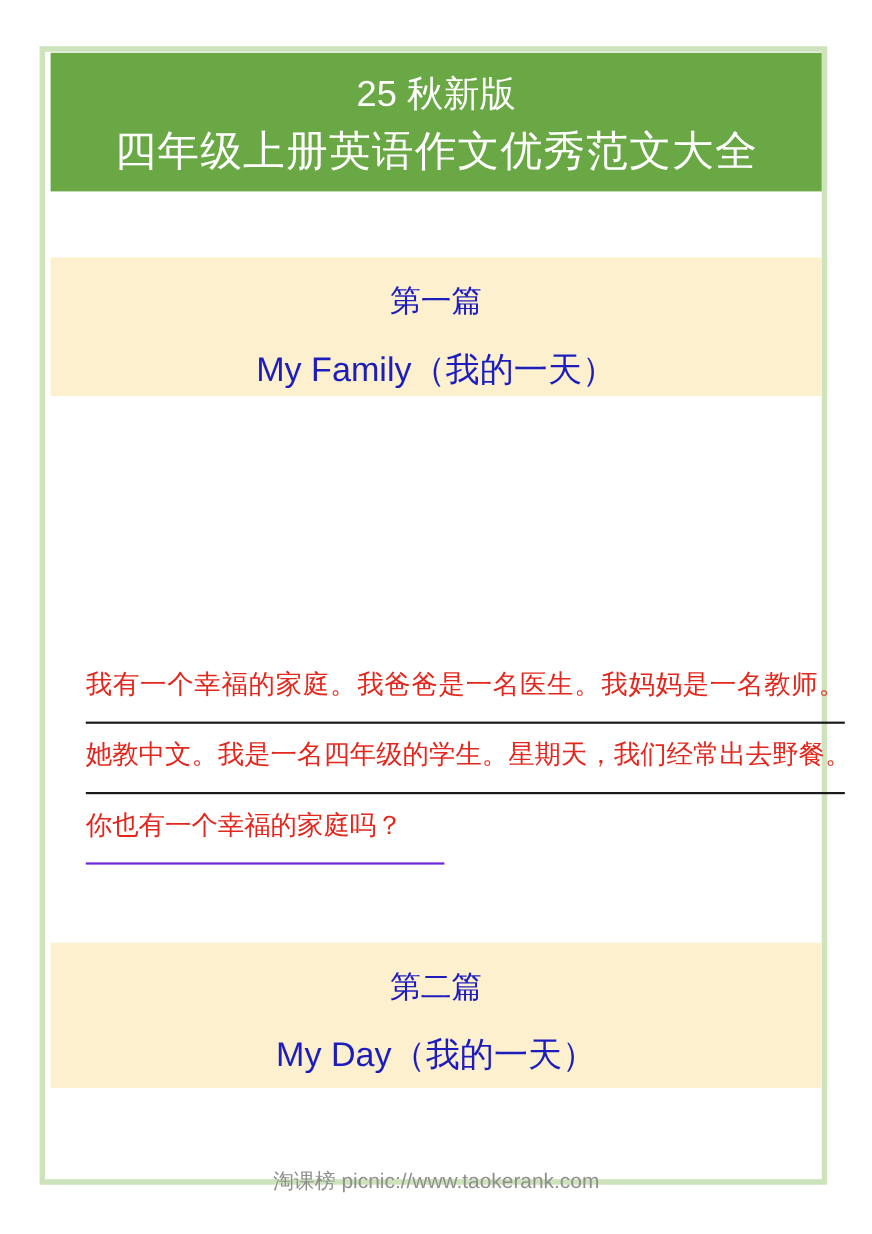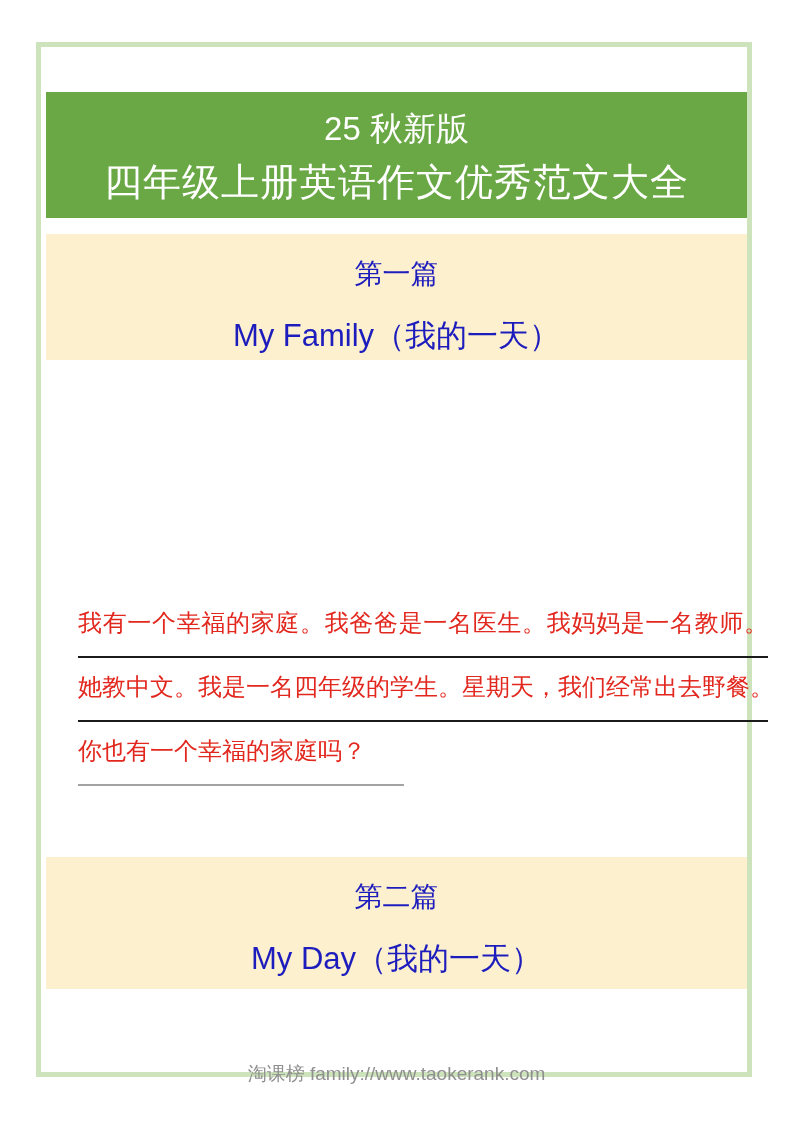--- a/index.html
+++ b/index.html
@@ -23,21 +23,20 @@
 
   
   .header {
     position: absolute;
     left: 46px; top: 48px;
     width: 701px; height: 126px;
     background: var(--header-green, #6aa845);
     color: #ffffff;
     text-align: center;
     z-index: 1;
-    margin-top: 44px;
   }
   .header .h-line1 { padding-top: 12px; font-size: 33px; line-height: 50px; }
   .header .h-line2 { font-size: 38px; line-height: 56px; letter-spacing: 1px; }
 
   
   .banner {
     position: absolute;
     left: 46px;
     width: 701px;
     background: var(--banner-cream, #fdf0ce);
@@ -88,21 +87,21 @@
     text-align: justify;
     text-align-last: justify;
     margin-left: 28px;
   }
   .c-line.last {
     border-bottom: none;
     text-align-last: left;
   }
   .c-line.last .c-underline {
     display: inline-block;
-    border-bottom: 2px solid #a3a3a3;
+    border-bottom: 2px solid #6d28d9;
     padding-right: 38px;
     height: 62px;
   }
 
   
   .footer {
     position: absolute;
     left: 0; top: 1061px;
     width: 100%;
     text-align: center;
@@ -134,16 +133,16 @@
     <div class="c-line">她教中文。我是一名四年级的学生。星期天，我们经常出去野餐。</div>
     <div class="c-line last"><span class="c-underline">你也有一个幸福的家庭吗？</span></div>
   </div>
 
   <section class="banner banner-2">
     <div class="b-number">第二篇</div>
     <div class="b-title">My Day（我的一天）</div>
   </section>
 
   <footer class="footer">
-    <span>淘课榜 family://www.taokerank.com</span>
+    <span>淘课榜 picnic://www.taokerank.com</span>
   </footer>
 
 </div>
 
 </body></html>

